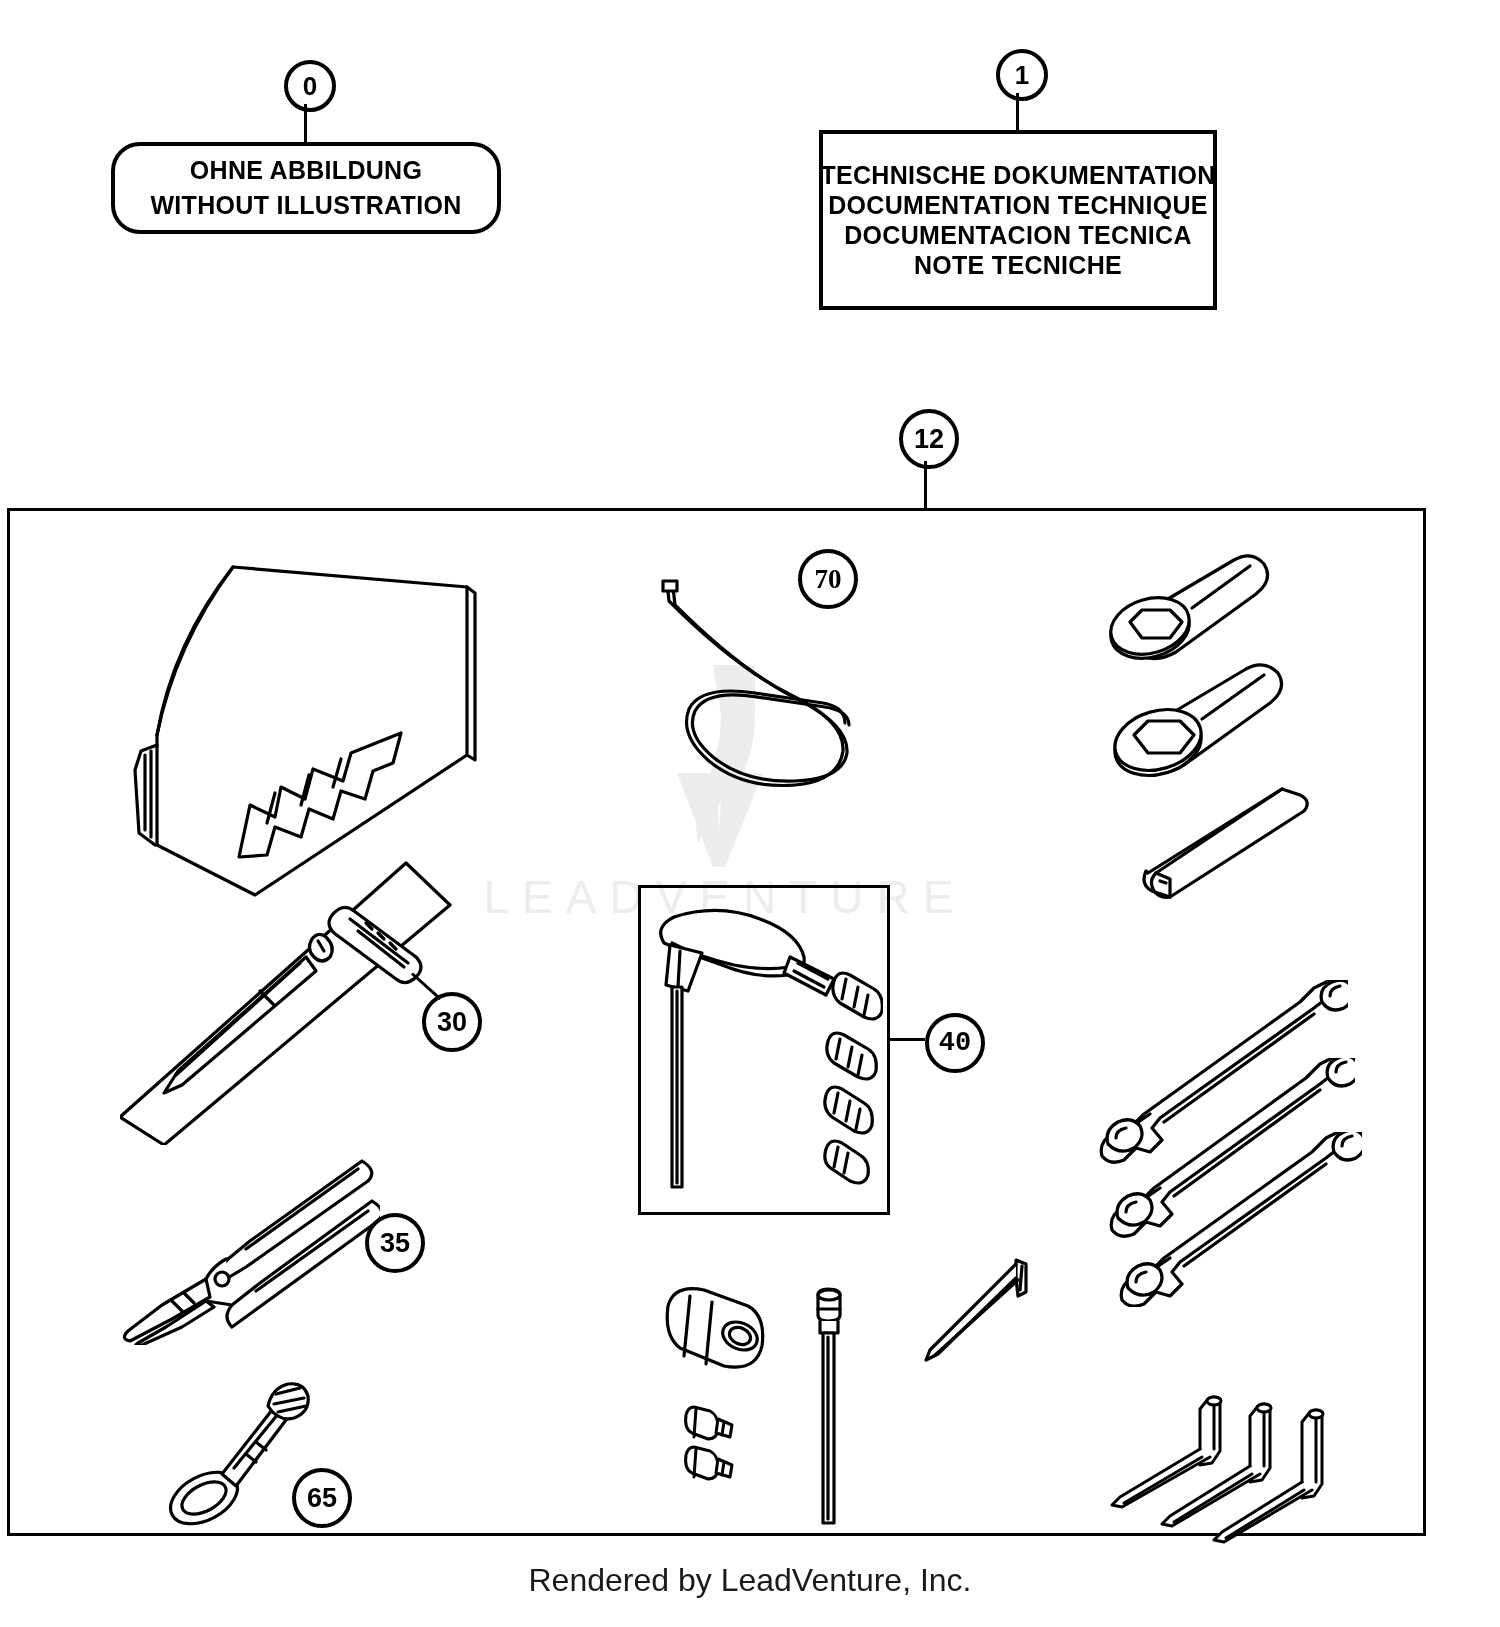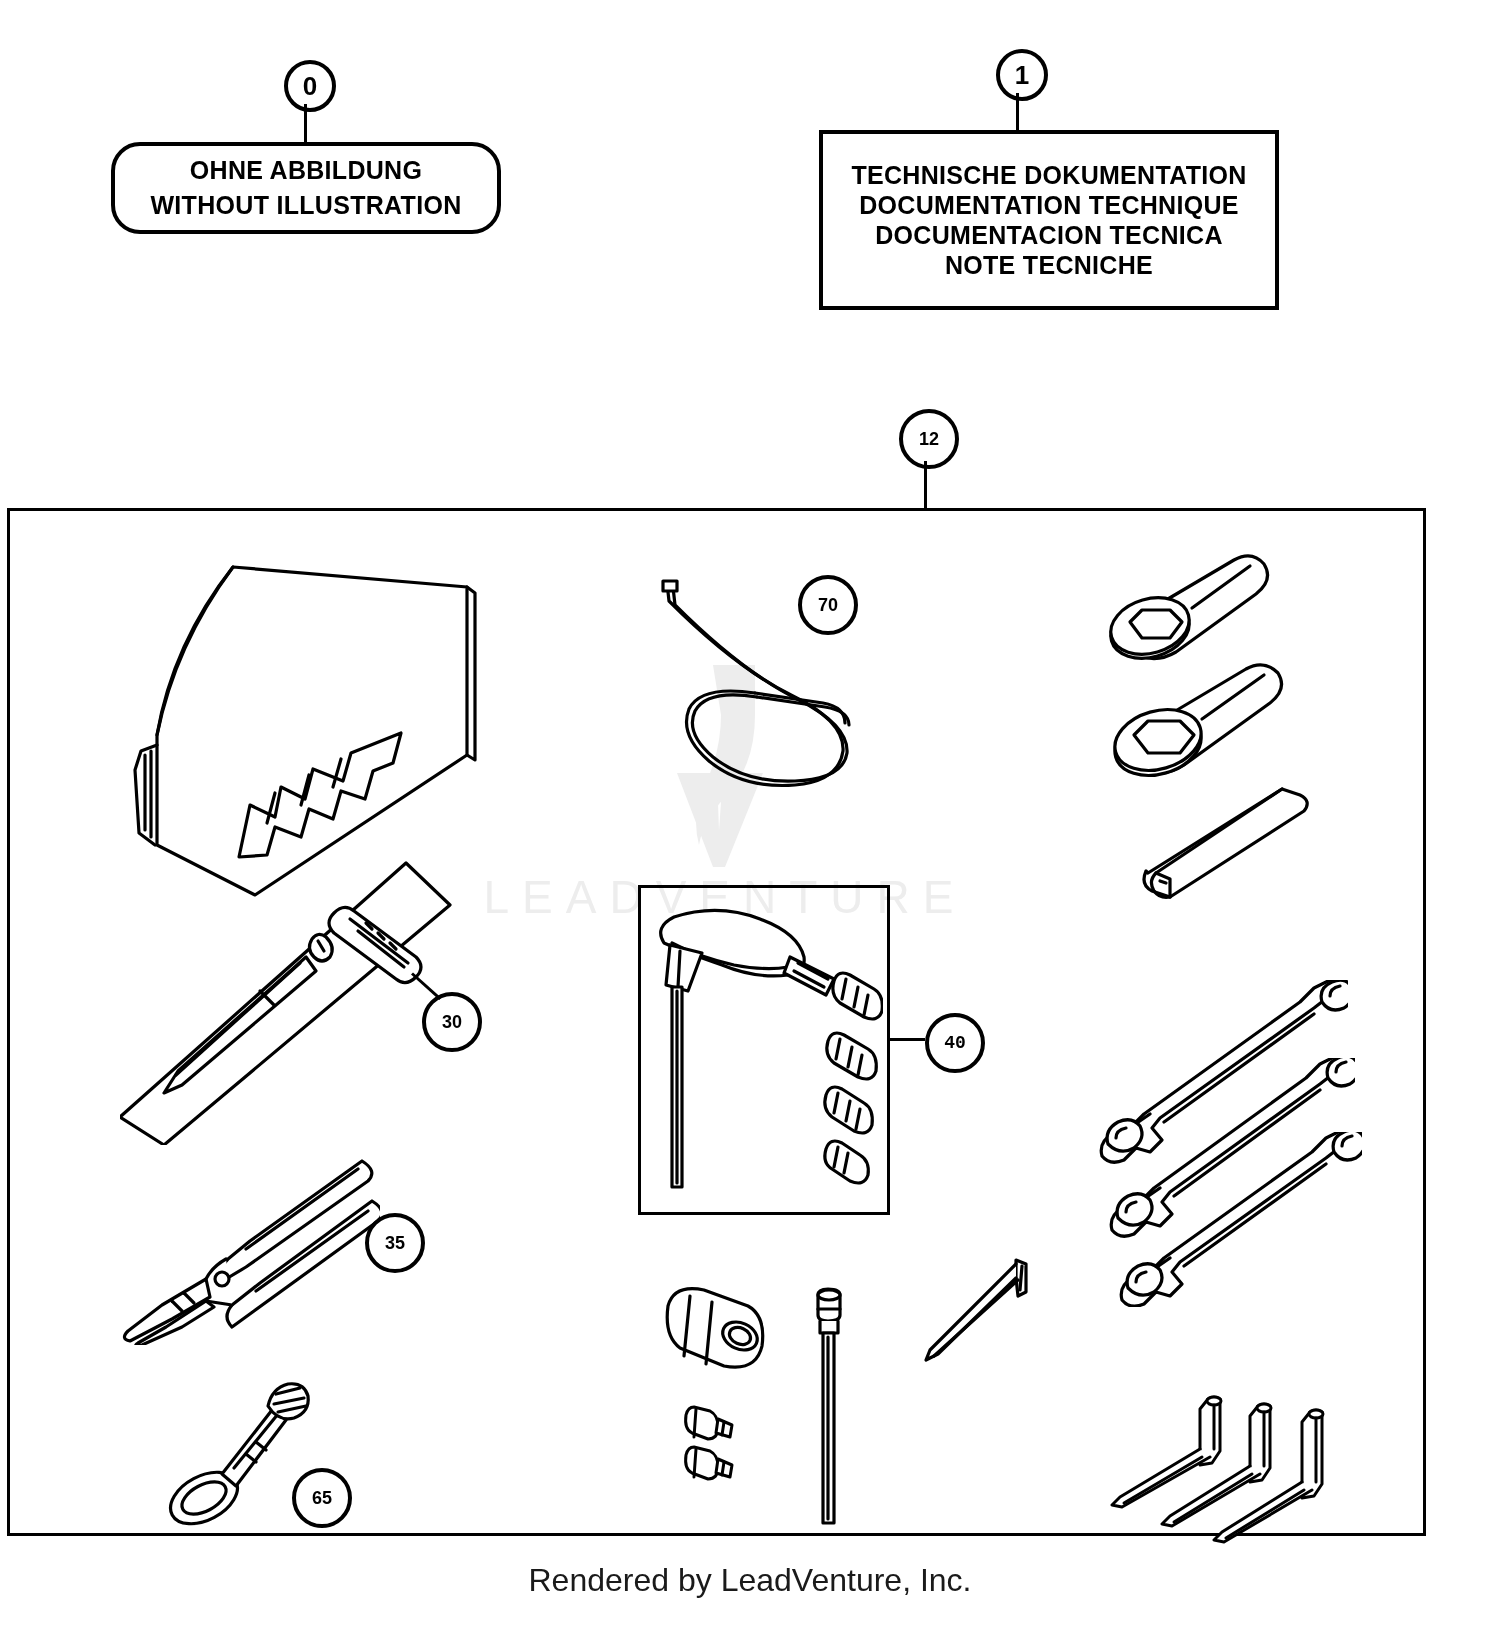--- a/index.html
+++ b/index.html
@@ -5,34 +5,34 @@
   html,body{margin:0;padding:0;background:#ffffff;}
   body{width:1500px;height:1627px;position:relative;overflow:hidden;
        font-family:"Liberation Sans",sans-serif;color:#000;}
   .stage{position:absolute;left:0;top:0;width:1500px;height:1627px;}
 
   
   .bubble{position:absolute;border:4px solid #000;border-radius:50%;
           background:#fff;display:flex;align-items:center;justify-content:center;
           font-weight:bold;line-height:1;}
   .bubble.sm{width:44px;height:44px;font-size:26px;}
-  .bubble.md{width:52px;height:52px;font-size:18px;}
+  .bubble.md{width:52px;height:52px;font-size:27px;}
 
   .leader{position:absolute;background:#000;}
 
   
   .notebox{position:absolute;border:4px solid #000;background:#fff;
            display:flex;flex-direction:column;align-items:center;
            justify-content:center;box-sizing:border-box;}
   .notebox .ln{font-weight:bold;letter-spacing:.3px;white-space:nowrap;}
 
   #note-0{left:111px;top:142px;width:390px;height:92px;border-radius:29px;}
   #note-0 .ln{font-size:25px;line-height:35px;}
 
-  #note-1{left:819px;top:130px;width:460px;height:180px;}
+  #note-1{left:819px;top:130px;width:398px;height:180px;}
   #note-1 .ln{font-size:25px;line-height:30px;}
 
   
   #main-frame{position:absolute;left:7px;top:508px;width:1419px;height:1028px;
               border:3px solid #000;background:#fff;box-sizing:border-box;}
 
   
   .subbox{position:absolute;border:3px solid #000;background:transparent;
           box-sizing:border-box;}
 
@@ -189,21 +189,21 @@
         <path d="M22 8 L24 26 Q90 92 146 120 Q200 146 198 176 Q194 206 150 210
                  Q98 214 64 186 Q34 160 44 134 Q56 110 110 118"></path>
         <path d="M28 12 L30 30 Q96 96 152 124 Q204 150 202 178 Q198 204 150 206
                  Q100 208 68 182 Q40 158 50 136 Q62 114 112 122"></path>
         <path d="M110 118 L178 128 Q200 132 200 148"></path>
         <path d="M112 122 L180 132 Q204 136 204 150"></path>
         <path d="M18 6 L32 6 L32 16 L18 16 Z" fill="#fff"></path>
       </g>
     </svg>
   </div>
-  <div class="bubble md" style="left:798px;top:575px;">
+  <div class="bubble md" style="left:798px;top:549px;font-family:Liberation Serif, serif;">
     <span>70</span>
   </div>
 
   <div class="subbox" style="left:638px;top:885px;width:252px;height:330px;"></div>
 
   <div class="art" style="left:648px;top:895px;width:235px;height:315px;">
     <svg width="235" height="315" viewBox="0 0 235 315">
       <g fill="none" stroke="#000" stroke-width="3.2" stroke-linejoin="round" stroke-linecap="round">
 
         <path d="M16 48 Q6 32 26 22 Q70 8 112 24 Q150 38 156 62 Q158 78 140 80

